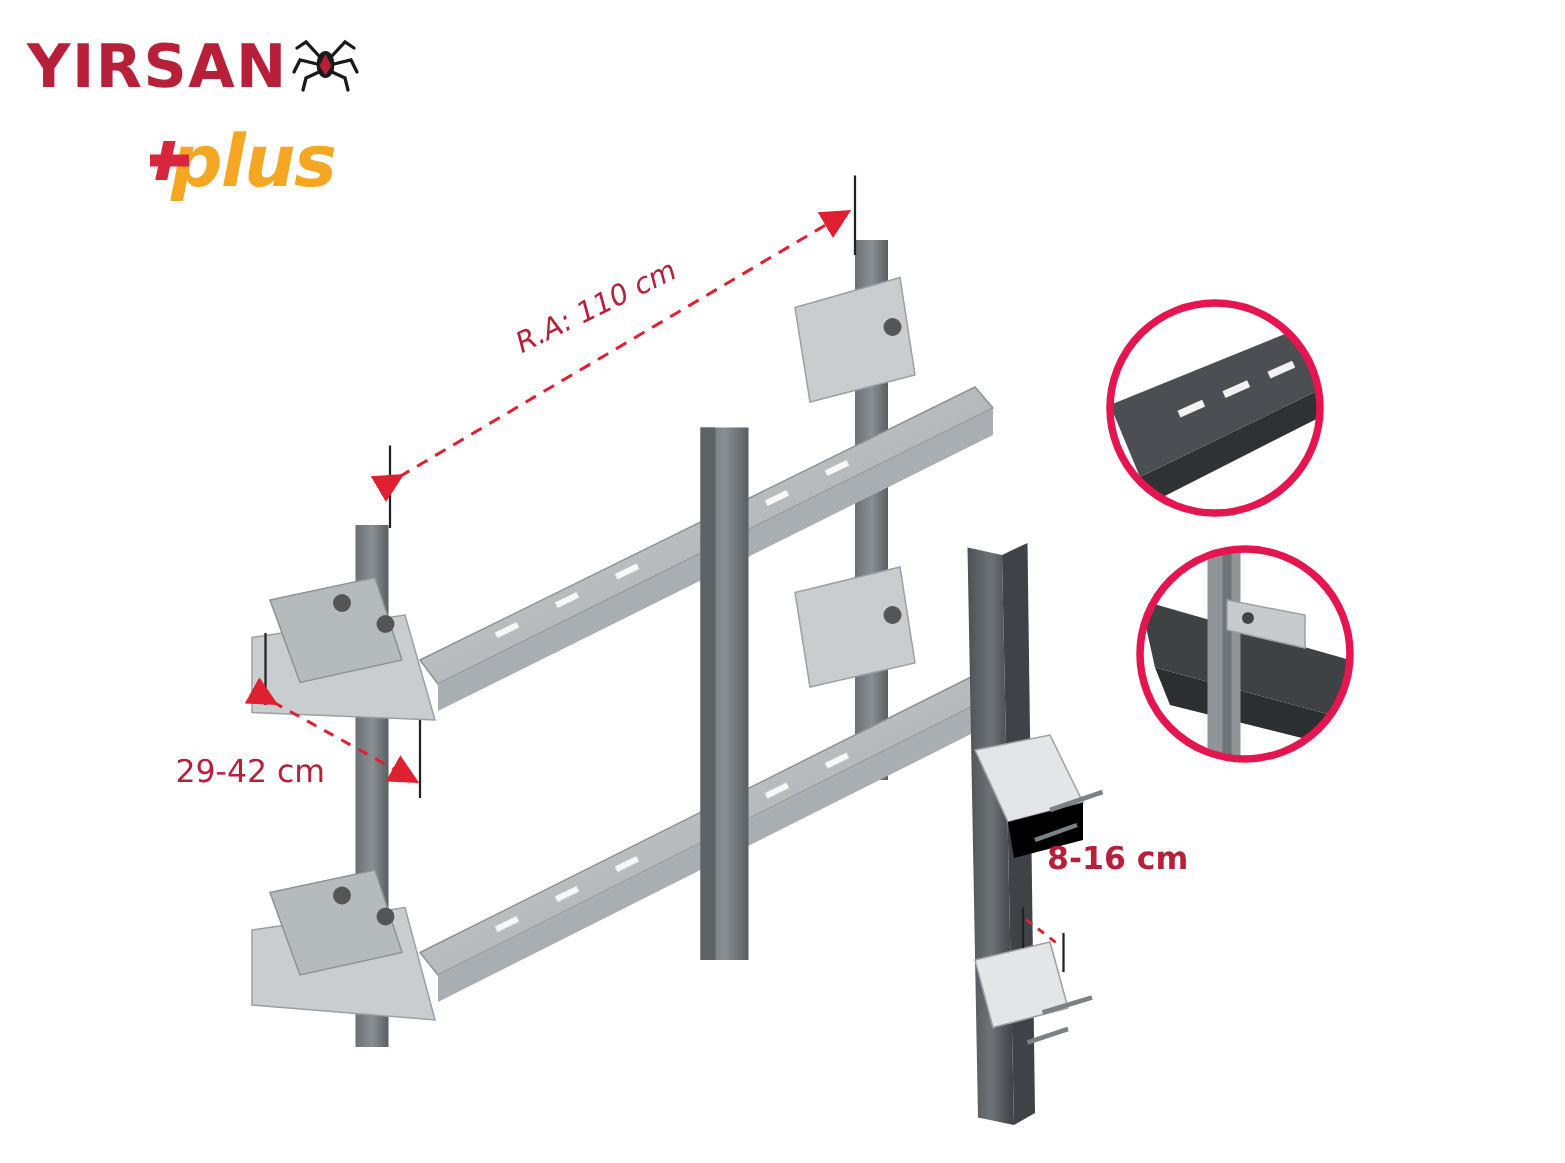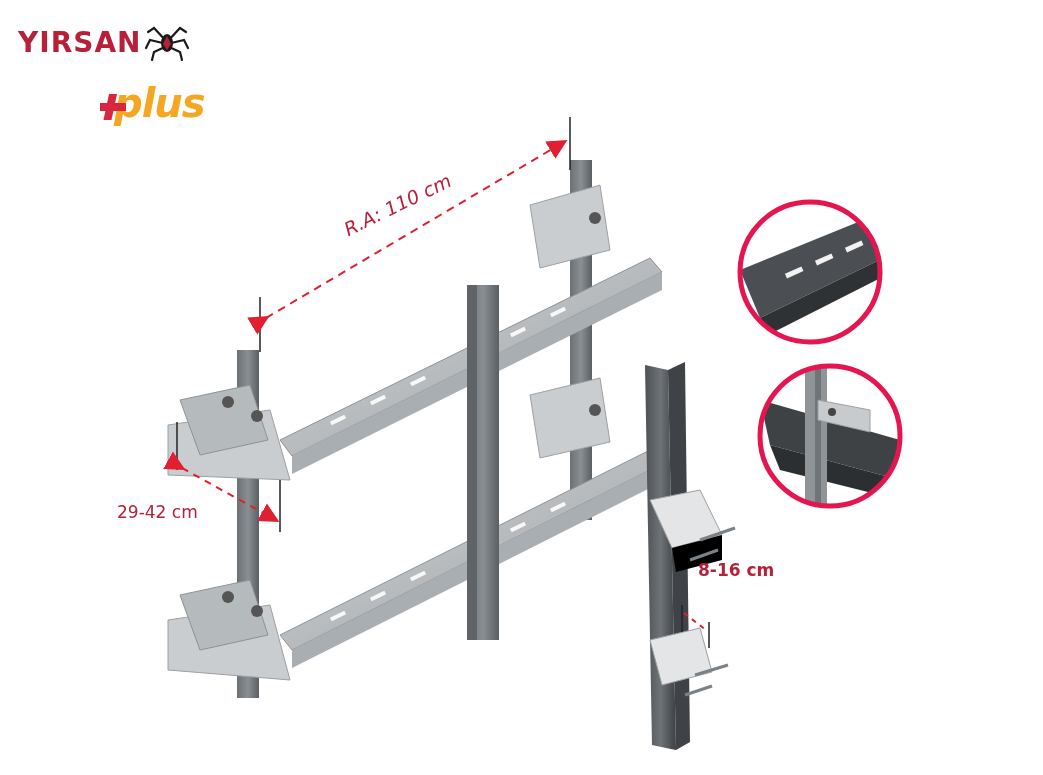--- a/index.html
+++ b/index.html
@@ -1,25 +1,25 @@
 <!DOCTYPE html>
 <html><head>
 <meta charset="utf-8">
 <style>
   html, body { margin:0; padding:0; background:#ffffff; }
   body { width:1043px; height:775px; position:relative; overflow:hidden; font-family:"Liberation Sans", sans-serif; }
-  .logo { position:absolute; left:18px; top:22px; height:40px; display:flex; align-items:center; font-family:"DejaVu Sans", sans-serif; font-weight:bold; font-size:28px; letter-spacing:1px; }
+  .logo { position:absolute; left:18px; top:22px; height:40px; display:flex; align-items:flex-start; font-family:"DejaVu Sans", sans-serif; font-weight:bold; font-size:40px; letter-spacing:1px; }
   .logo .red { color:#b8203a; }
   .logo .blue { color:#1d5d85; }
   .spider { display:inline-block; width:46px; height:40px; margin:0 2px; }
   .series { position:absolute; left:100px; top:80px; display:flex; align-items:baseline; font-family:"DejaVu Sans", sans-serif; font-weight:bold; }
-  .series .plus { color:#f5a623; font-size:40px; font-style:italic; letter-spacing:-1px; position:relative; }
+  .series .plus { color:#f5a623; font-size:48px; font-style:italic; letter-spacing:-1px; position:relative; }
   .series .cross { position:absolute; left:0px; top:14px; width:26px; height:26px; }
   .series .serisi { color:#1a1a1a; font-size:28px; margin-left:10px; }
-  .dim-label { position:absolute; color:#b8203a; font-family:"DejaVu Sans", sans-serif; font-size:17px; }
+  .dim-label { position:absolute; color:#b8203a; font-family:"DejaVu Sans", sans-serif; font-size:21px; }
   .dim-ra { left:350px; top:218px; transform:rotate(-26deg); transform-origin:left bottom; font-style:italic; font-size:19px; }
   .dim-2942 { left:117px; top:502px; }
   .dim-816 { left:698px; top:560px;font-weight:bold; }
   svg.scene { position:absolute; left:0; top:0; }
 </style>
 </head>
 <body>
 
 <div class="logo">
   <span class="red">YIRSAN</span>

